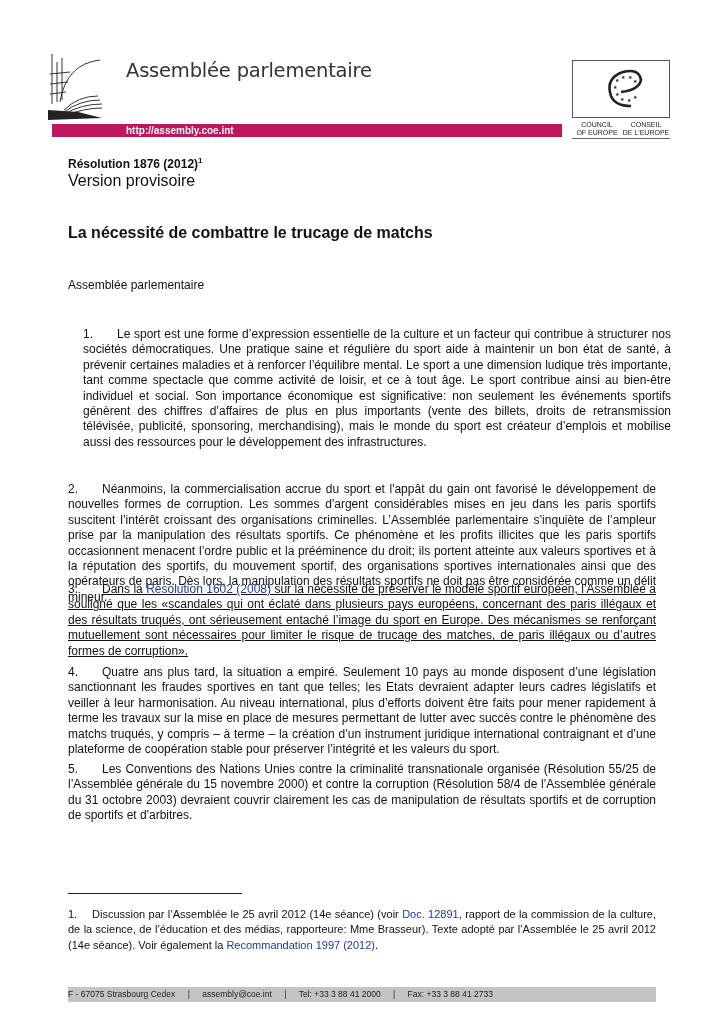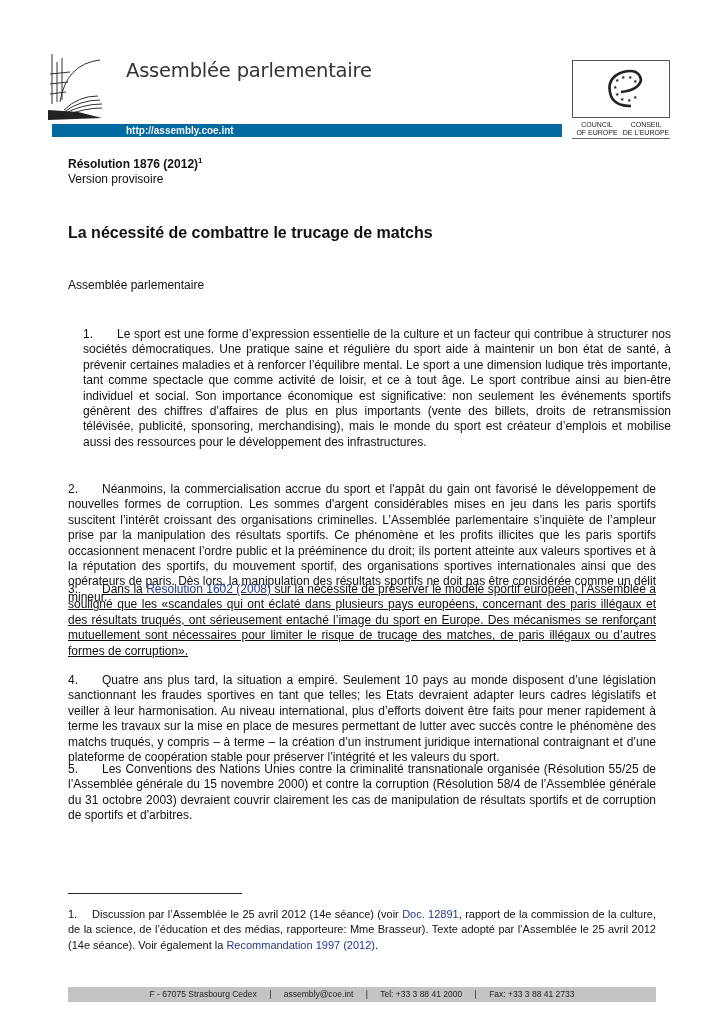--- a/index.html
+++ b/index.html
@@ -2,46 +2,46 @@
 <html><head>
 <meta charset="utf-8">
 <style>
   html, body { margin: 0; padding: 0; background: #ffffff; }
   body { width: 724px; height: 1024px; position: relative; overflow: hidden; font-family: "Liberation Sans", sans-serif; color: #111; }
   .abs { position: absolute; }
 
   
   .pa-logo { left: 48px; top: 52px; width: 56px; height: 70px; }
   .pa-title { left: 126px; top: 60px; font-size: 19.5px; line-height: 22px; color: #333; font-family: "DejaVu Sans", sans-serif; letter-spacing: -0.2px; }
-  .url-bar { left: 52px; top: 124px; width: 510px; height: 13px; background: #0369a1; }
+  .url-bar { left: 52px; top: 124px; width: 510px; height: 13px; background: #be185d; }
   .url-bar span { position: absolute; left: 74px; top: 0px; font-size: 10px; line-height: 13px; color: #f4f4f4; font-weight: bold; }
   .coe-box { left: 572px; top: 60px; width: 98px; height: 58px; border: 1px solid #555; box-sizing: border-box; }
   .coe-box svg { position: absolute; left: 28px; top: 5px; }
   .coe-label { top: 121px; font-size: 7px; line-height: 8px; color: #222; text-align: center; }
   .coe-label.l1 { left: 574px; width: 46px; }
   .coe-label.l2 { left: 622px; width: 48px; }
   .coe-underline { left: 572px; top: 138px; width: 98px; height: 1px; background: #666; }
 
   
   .res-num { left: 68px; top: 156px; font-size: 12px; font-weight: bold; }
   .res-num sup { font-size: 8px; }
-  .res-ver { left: 68px; top: 172px; font-size: 12px; }
+  .res-ver { left: 68px; top: 172px; font-size: 16px; }
   .doc-title { left: 68px; top: 224px; font-size: 16px; font-weight: bold; color: #111; }
   .author { left: 68px; top: 278px; font-size: 12px; }
 
   
   .body-text { left: 68px; width: 588px; font-size: 12px; line-height: 15.4px; text-align: justify; }
   .body-text .num { display: inline-block; width: 34px; }
   .link { color: #1f3a93; }
 
   .fn-rule { left: 68px; top: 893px; width: 174px; height: 1px; background: #222; }
   .footnote { left: 68px; top: 907px; width: 588px; font-size: 11px; line-height: 15.4px; text-align: justify; }
   .footnote .num { display: inline-block; width: 24px; }
 
-  .footer-bar { left: 68px; top: 987px; width: 588px; height: 15px; background: #c4c4c4; text-align: center; font-size: 8.5px; line-height: 15px; color: #222; }
+  .footer-bar { left: 68px; top: 987px; width: 588px; height: 15px; background: #c4c4c4; text-align: left; font-size: 8.5px; line-height: 15px; color: #222; }
   .footer-bar .sep { display: inline-block; margin: 0 10px; }
 </style>
 </head>
 <body>
 
 <div class="abs pa-logo">
   <svg width="56" height="70" viewBox="0 0 56 70">
     <g stroke="#333" fill="none" stroke-width="1">
       <line x1="4" y1="2" x2="4" y2="52"></line>
       <line x1="9" y1="10" x2="9" y2="50"></line>
@@ -100,21 +100,21 @@
 
 <div class="abs body-text" style="top:327px;margin-left:15px;">
   <span class="num">1.</span><span>Le sport est une forme d’expression essentielle de la culture et un facteur qui contribue à structurer nos sociétés démocratiques. Une pratique saine et régulière du sport aide à maintenir un bon état de santé, à prévenir certaines maladies et à renforcer l’équilibre mental. Le sport a une dimension ludique très importante, tant comme spectacle que comme activité de loisir, et ce à tout âge. Le sport contribue ainsi au bien-être individuel et social. Son importance économique est significative: non seulement les événements sportifs génèrent des chiffres d’affaires de plus en plus importants (vente des billets, droits de retransmission télévisée, publicité, sponsoring, merchandising), mais le monde du sport est créateur d’emplois et mobilise aussi des ressources pour le développement des infrastructures.</span>
 </div>
 <div class="abs body-text" style="top:482px;">
   <span class="num">2.</span><span>Néanmoins, la commercialisation accrue du sport et l'appât du gain ont favorisé le développement de nouvelles formes de corruption. Les sommes d'argent considérables mises en jeu dans les paris sportifs suscitent l’intérêt croissant des organisations criminelles. L’Assemblée parlementaire s’inquiète de l’ampleur prise par la manipulation des résultats sportifs. Ce phénomène et les profits illicites que les paris sportifs occasionnent menacent l’ordre public et la prééminence du droit; ils portent atteinte aux valeurs sportives et à la réputation des sportifs, du mouvement sportif, des organisations sportives internationales ainsi que des opérateurs de paris. Dès lors, la manipulation des résultats sportifs ne doit pas être considérée comme un délit mineur.</span>
 </div>
 <div class="abs body-text" style="top:582px;text-decoration:underline;">
   <span class="num">3.</span><span>Dans la </span><span class="link">Résolution 1602 (2008)</span><span> sur la nécessité de préserver le modèle sportif européen, l’Assemblée a souligné que les «scandales qui ont éclaté dans plusieurs pays européens, concernant des paris illégaux et des résultats truqués, ont sérieusement entaché l’image du sport en Europe. Des mécanismes se renforçant mutuellement sont nécessaires pour limiter le risque de trucage des matches, de paris illégaux ou d’autres formes de corruption».</span>
 </div>
-<div class="abs body-text" style="top:665px;margin-top:8px;">
+<div class="abs body-text" style="top:665px;">
   <span class="num">4.</span><span>Quatre ans plus tard, la situation a empiré. Seulement 10 pays au monde disposent d’une législation sanctionnant les fraudes sportives en tant que telles; les Etats devraient adapter leurs cadres législatifs et veiller à leur harmonisation. Au niveau international, plus d’efforts doivent être faits pour mener rapidement à terme les travaux sur la mise en place de mesures permettant de lutter avec succès contre le phénomène des matchs truqués, y compris – à terme – la création d’un instrument juridique international contraignant et d’une plateforme de coopération stable pour préserver l’intégrité et les valeurs du sport.</span>
 </div>
 <div class="abs body-text" style="top:762px;">
   <span class="num">5.</span><span>Les Conventions des Nations Unies contre la criminalité transnationale organisée (Résolution 55/25 de l’Assemblée générale du 15 novembre 2000) et contre la corruption (Résolution 58/4 de l’Assemblée générale du 31 octobre 2003) devraient couvrir clairement les cas de manipulation de résultats sportifs et de corruption de sportifs et d'arbitres.</span>
 </div>
 
 <div class="abs fn-rule"></div>
 <div class="abs footnote">
   <span class="num">1.</span><span>Discussion par l’Assemblée le 25 avril 2012 (14e séance) (voir </span><span class="link">Doc. 12891</span><span>, rapport de la commission de la culture, de la science, de l’éducation et des médias, rapporteure: Mme Brasseur). Texte adopté par l’Assemblée le 25 avril 2012 (14e séance). Voir également la </span><span class="link">Recommandation 1997 (2012)</span><span>.</span>
 </div>

